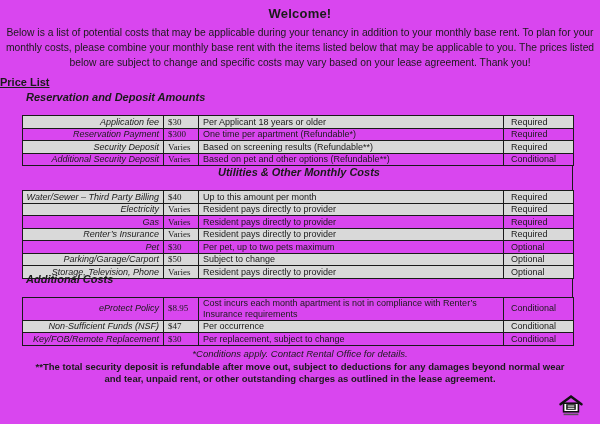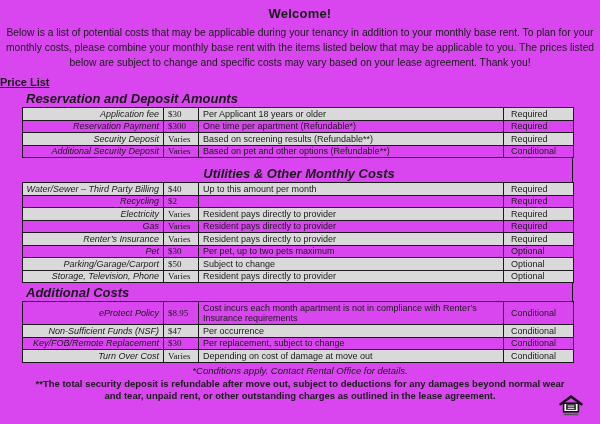--- a/index.html
+++ b/index.html
@@ -31,25 +31,25 @@
     font-size: 11px;
     font-weight: bold;
     text-decoration: underline;
     margin-top: 6px;
   }
   .price-list {
     width: 551px;
     margin: 3px 0 0 22px;
   }
   .section-header {
-    font-size: 13px;
+    font-size: 11px;
     font-weight: bold;
     font-style: italic;
     padding-left: 4px;
-    padding-bottom: 1px;
+    padding-bottom: 12px;
   }
   .section-gap {
     border-right: 1px solid #1a1a1a;
     display: flex;
     flex-direction: column;
     justify-content: flex-end;
   }
   .gap-1 { height: 24px; align-items: center; }
   .gap-2 { height: 18px; }
   table.price-table {
@@ -149,26 +149,20 @@
           <col style="width: 305px;">
           <col style="width: 70px;">
         </colgroup>
         <tbody>
           <tr class="shaded">
             <td class="c-item">Water/Sewer – Third Party Billing</td>
             <td class="c-price">$40</td>
             <td class="c-desc">Up to this amount per month</td>
             <td class="c-status">Required</td>
           </tr>
-          <tr>
-            <td class="c-item">Recycling</td>
-            <td class="c-price">$2</td>
-            <td class="c-desc"></td>
-            <td class="c-status">Required</td>
-          </tr>
           <tr class="shaded">
             <td class="c-item">Electricity</td>
             <td class="c-price">Varies</td>
             <td class="c-desc">Resident pays directly to provider</td>
             <td class="c-status">Required</td>
           </tr>
           <tr>
             <td class="c-item">Gas</td>
             <td class="c-price">Varies</td>
             <td class="c-desc">Resident pays directly to provider</td>
@@ -222,26 +216,20 @@
             <td class="c-price">$47</td>
             <td class="c-desc">Per occurrence</td>
             <td class="c-status">Conditional</td>
           </tr>
           <tr>
             <td class="c-item">Key/FOB/Remote Replacement</td>
             <td class="c-price">$30</td>
             <td class="c-desc">Per replacement, subject to change</td>
             <td class="c-status">Conditional</td>
           </tr>
-          <tr class="shaded">
-            <td class="c-item">Turn Over Cost</td>
-            <td class="c-price">Varies</td>
-            <td class="c-desc">Depending on cost of damage at move out</td>
-            <td class="c-status">Conditional</td>
-          </tr>
         </tbody>
       </table>
     </div>
 
   <div class="footnote-1">*Conditions apply. Contact Rental Office for details.</div>
   <div class="footnote-2">**The total security deposit is refundable after move out, subject to deductions for any damages beyond normal wear and tear, unpaid rent, or other outstanding charges as outlined in the lease agreement.</div>
 
   <svg class="eho-logo" viewBox="0 0 24 23">
     <path d="M1.5 10.2 L12 2.5 L22.5 10.2" fill="none" stroke="#111" stroke-width="2.4" stroke-linecap="round"></path>
     <rect x="4.6" y="9.2" width="14.8" height="8.6" fill="#ffffff" stroke="#111" stroke-width="1.6"></rect>

